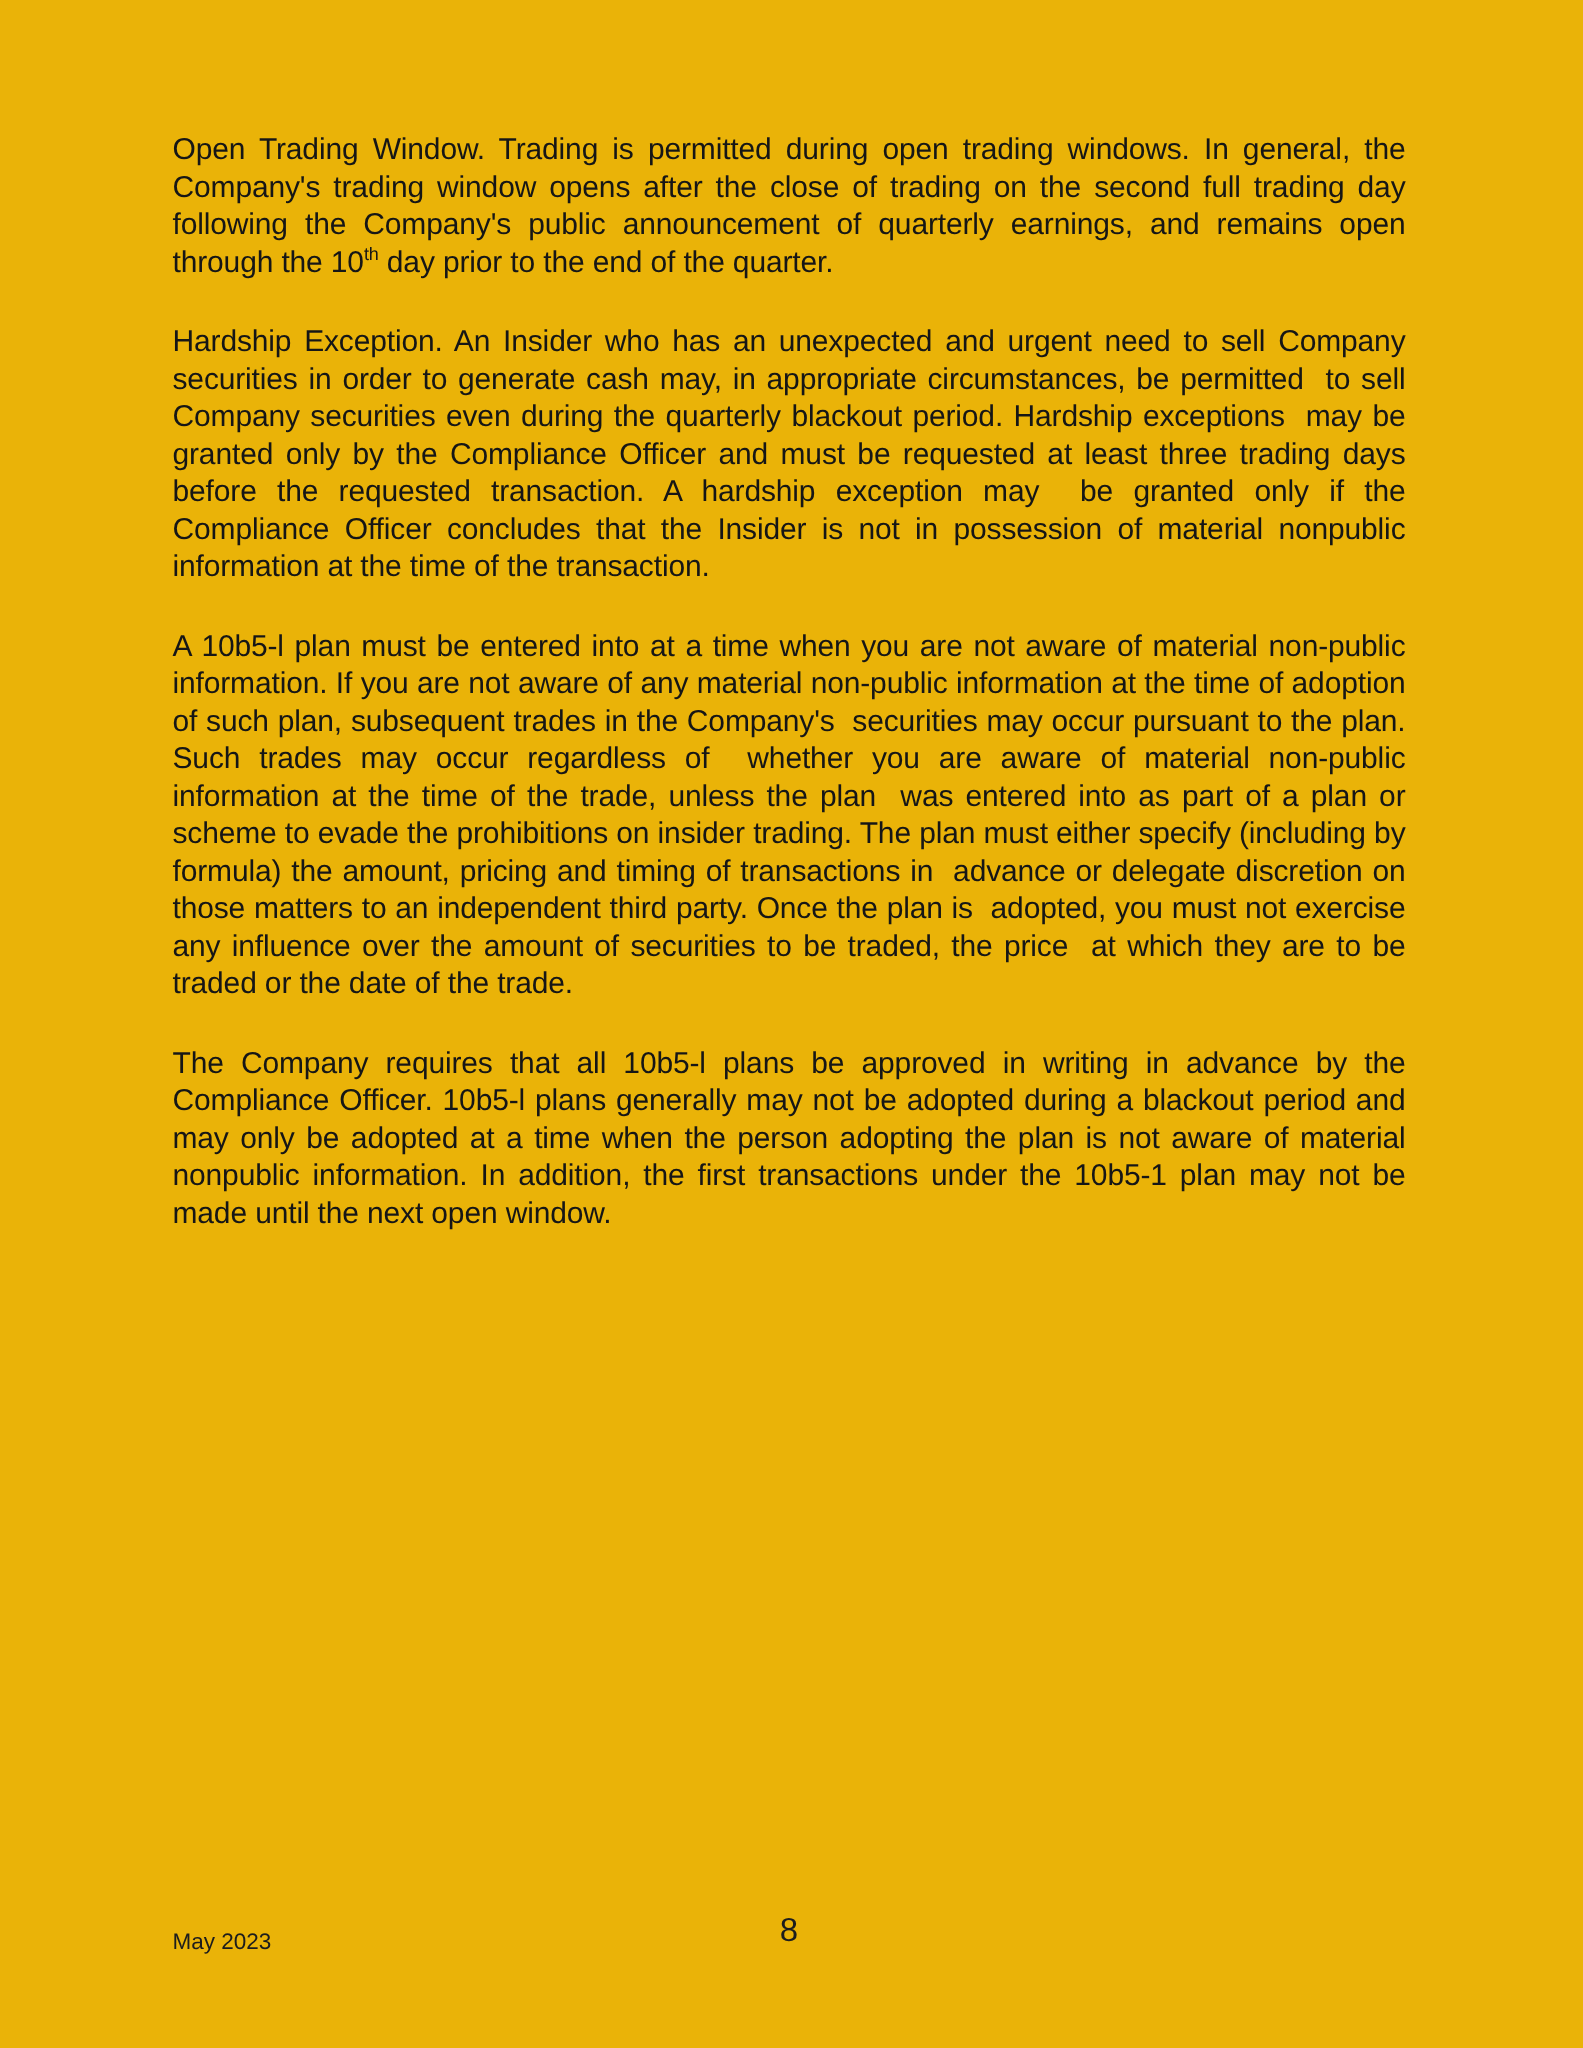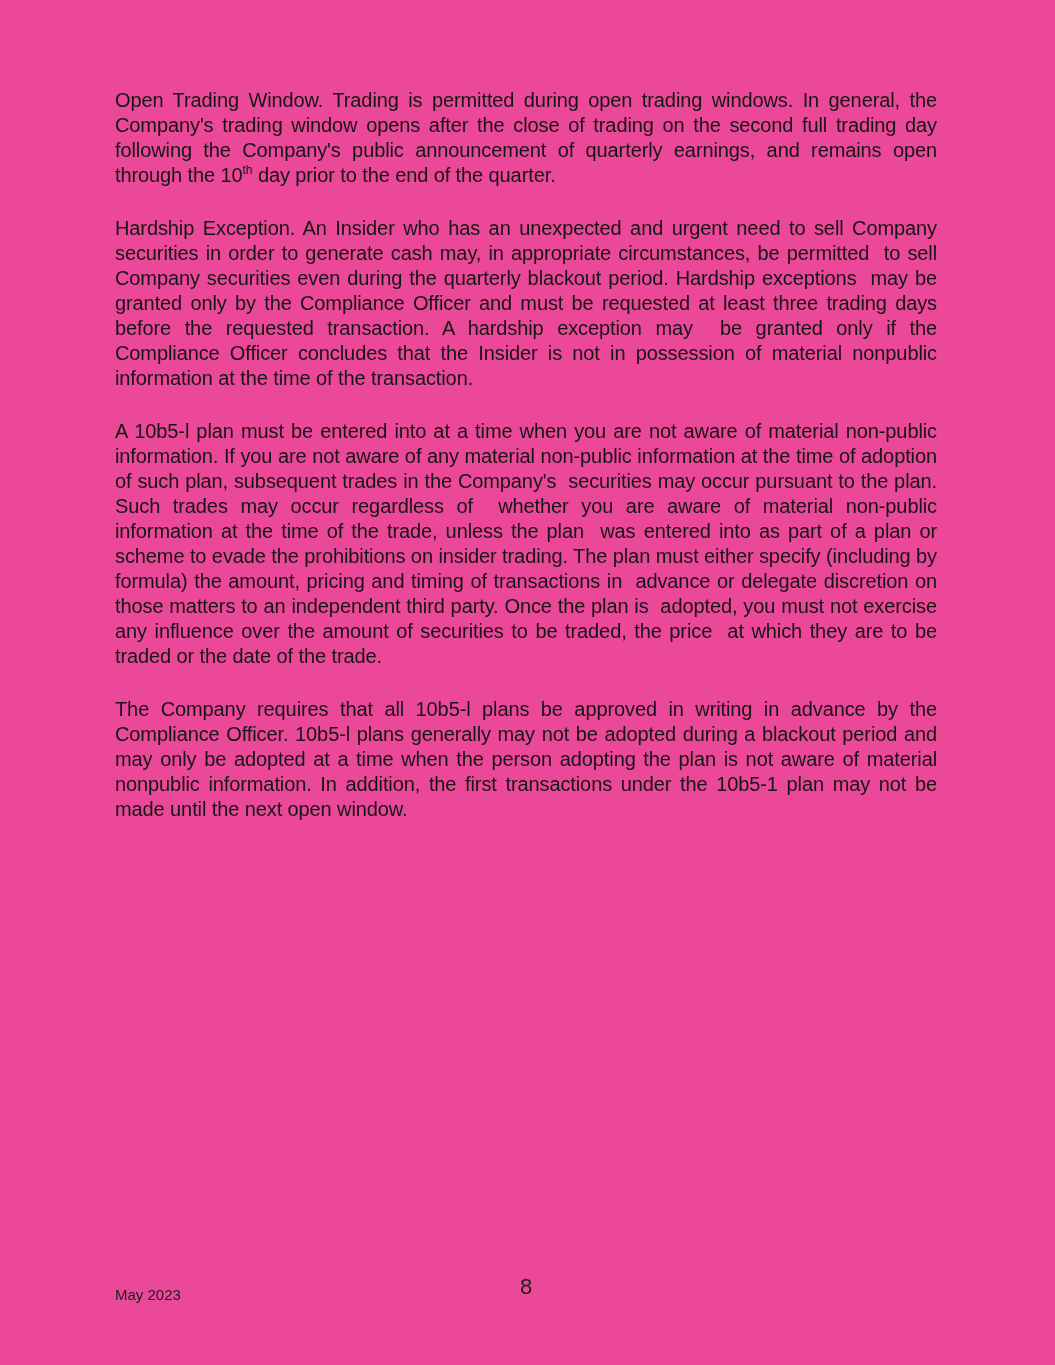--- a/index.html
+++ b/index.html
@@ -4,21 +4,21 @@
 <style>
   html, body {
     margin: 0;
     padding: 0;
     background: #ffffff;
   }
   .page {
     position: relative;
     width: 1055px;
     height: 1365px;
-    background: #ec4899;
+    background: #eab308;
     font-family: "Liberation Sans", sans-serif;
     color: #161616;
     overflow: hidden;
   }
   .content {
     position: absolute;
     left: 115px;
     top: 88px;
     width: 822px;
   }

